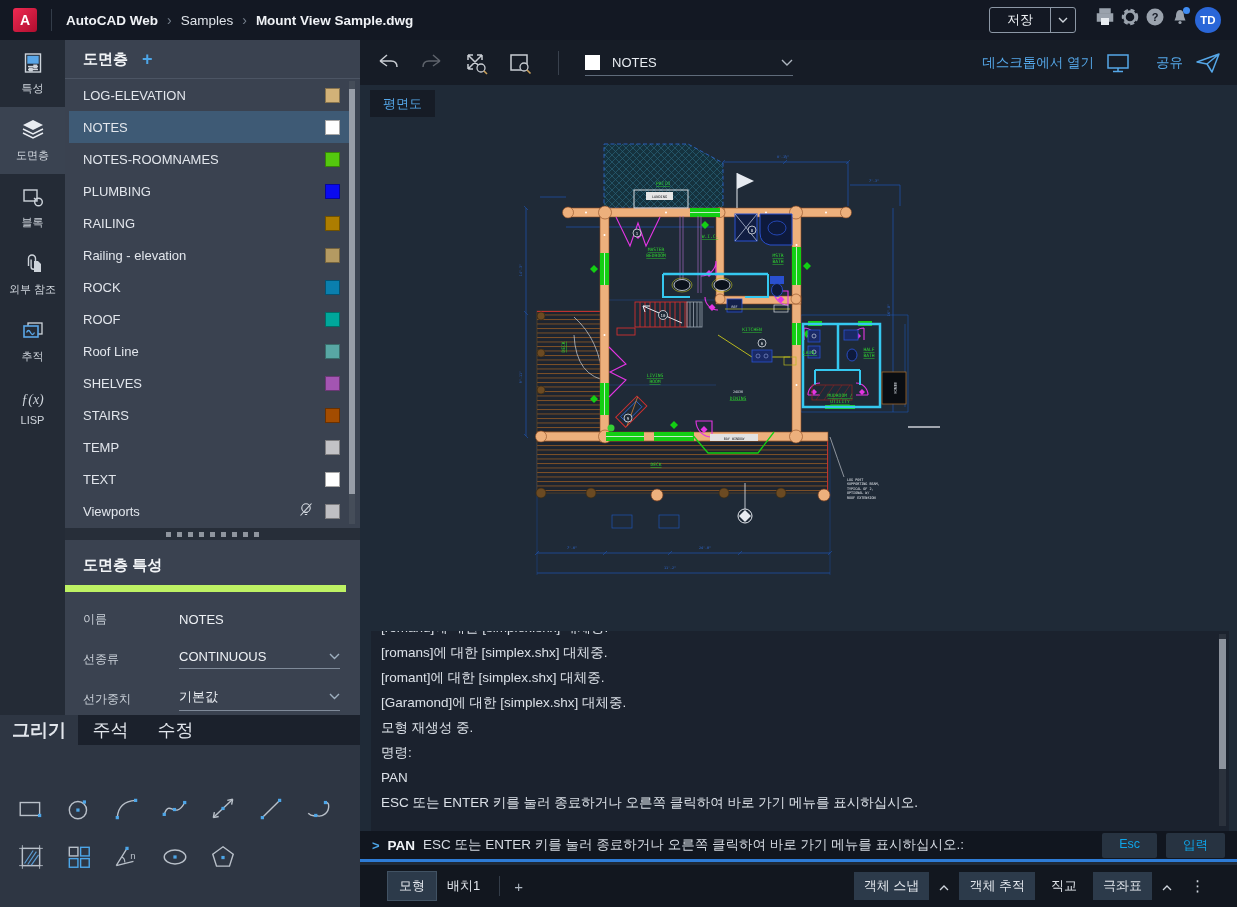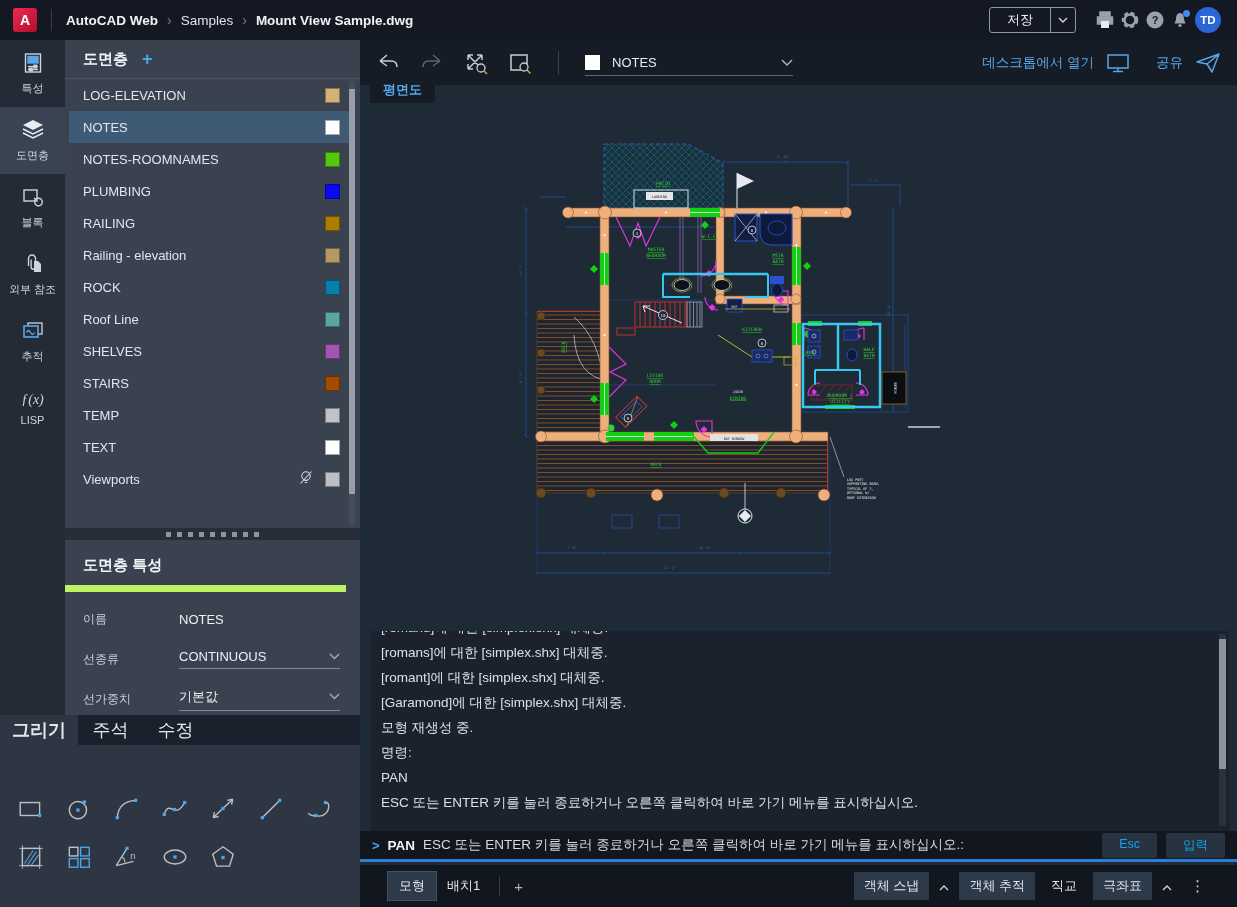--- a/index.html
+++ b/index.html
@@ -7,21 +7,21 @@
   body { position:relative; background:#10141c; font-family:"Liberation Sans",sans-serif; overflow:hidden; color:#dde2e8; }
 
   
   .header { position:absolute; left:0; top:0; width:1237px; height:40px; background:#131823; display:flex; align-items:center; z-index:9; }
   .logo { width:24px; height:24px; margin-left:13px; border-radius:3px; background:linear-gradient(135deg,#ef2a52,#b00e2f); color:#fff; font-weight:bold; font-size:14px; display:flex; align-items:center; justify-content:center; }
   .hdr-div { width:1px; height:22px; background:#333c49; margin:0 14px; }
   .crumbs { display:flex; align-items:center; font-size:13.5px; gap:9px; }
   .crumb-brand,.crumb-file { font-weight:bold; color:#f0f2f6; }
   .crumb-mid { color:#dfe3e9; }
   .crumb-sep { color:#76808d; font-size:14px; }
-  .hdr-right { margin-left:auto; display:flex; align-items:center; gap:5px; padding-right:16px; }
+  .hdr-right { margin-left:auto; display:flex; gap:5px; padding-right:16px; }
   .save-btn { display:flex; border:1px solid #8c97a5; border-radius:3px; height:26px; margin-right:14px; }
   .save-main { width:60px; display:flex; align-items:center; justify-content:center; font-size:13px; color:#f0f3f6; }
   .save-arrow { width:25px; border-left:1px solid #8c97a5; display:flex; align-items:center; justify-content:center; }
   .hicon { width:20px; height:20px; display:flex; align-items:center; justify-content:center; position:relative; }
   .avatar { width:26px; height:26px; border-radius:50%; background:#2a66d8; color:#fff; font-size:11.5px; font-weight:bold; display:flex; align-items:center; justify-content:center; }
   .bell-dot { position:absolute; right:0; top:0; width:7px; height:7px; border-radius:50%; background:#3f8cf3; }
 
   
   .rail { position:absolute; left:0; top:40px; width:65px; height:867px; background:#242b36; }
   .rail-item { height:67px; display:flex; flex-direction:column; align-items:center; justify-content:center; gap:6px; color:#cfd5dc; font-size:11px; }
@@ -60,21 +60,21 @@
 
   
   .canvas { position:absolute; left:360px; top:40px; width:877px; height:867px; background:#1f2a37; }
   .canvas-toolbar { height:45px; background:#161c26; display:flex; align-items:center; padding:0 16px; gap:20px; }
   .cicon { width:24px; height:24px; }
   .ct-div { width:1px; height:24px; background:#39414d; margin:0 6px; }
   .layer-select { width:208px; display:flex; align-items:center; gap:12px; border-bottom:1px solid #5f6b7a; padding-bottom:5px; margin-top:6px; }
   .layer-select .sw { width:15px; height:15px; background:#fff; }
   .layer-select .val { font-size:13px; color:#e8ecf1; flex:1; }
   .ct-right { margin-left:auto; display:flex; align-items:center; gap:12px; color:#55a7e8; font-size:13.5px; }
-  .view-tab { position:absolute; left:10px; top:36px; padding:0 13px; height:27px; background:#161c26; color:#55a7e8; font-size:13px; display:flex; align-items:center;font-weight:bold; }
+  .view-tab { position:absolute; left:10px; top:50px; padding:0 13px; height:27px; background:#161c26; color:#55a7e8; font-size:13px; display:flex; align-items:center; }
   svg.plan { position:absolute; left:0; top:45px; width:877px; height:545px; }
 
   
   .console { position:absolute; left:371px; top:631px; width:858px; height:200px; background:#1b222e; overflow:hidden; z-index:5; }
   .console-scroll { margin-top:-16px; padding-left:10px; }
   .console-line { height:25px; line-height:25px; font-size:13.5px; color:#dbe0e7; white-space:nowrap; }
   .c-scroll { position:absolute; right:3px; top:3px; width:7px; height:192px; background:#2b323d; }
   .c-thumb { position:absolute; left:0; top:5px; width:7px; height:130px; background:#8d939d; }
   .cmd-row { position:absolute; left:360px; top:831px; width:877px; height:31px; background:#11161f; border-bottom:3px solid #2e7cd6; display:flex; align-items:center; padding:0 12px; gap:8px; z-index:6; }
   .cmd-chev { color:#4da6e8; font-weight:bold; font-size:13px; }
@@ -231,20 +231,24 @@
         <span>RAILING</span>
         <span class="swatch" style="background: rgb(173, 125, 0);"></span>
       </div>
     <div class="layer-row">
         <span>Railing - elevation</span>
         <span class="swatch" style="background: rgb(180, 154, 98);"></span>
       </div>
     <div class="layer-row">
         <span>ROCK</span>
         <span class="swatch" style="background: rgb(10, 127, 174);"></span>
+      </div>
+    <div class="layer-row">
+        <span>ROOF</span>
+        <span class="swatch" style="background: rgb(0, 167, 155);"></span>
       </div>
     <div class="layer-row">
         <span>Roof Line</span>
         <span class="swatch" style="background: rgb(88, 167, 164);"></span>
       </div>
     <div class="layer-row">
         <span>SHELVES</span>
         <span class="swatch" style="background: rgb(163, 85, 178);"></span>
       </div>
     <div class="layer-row">

